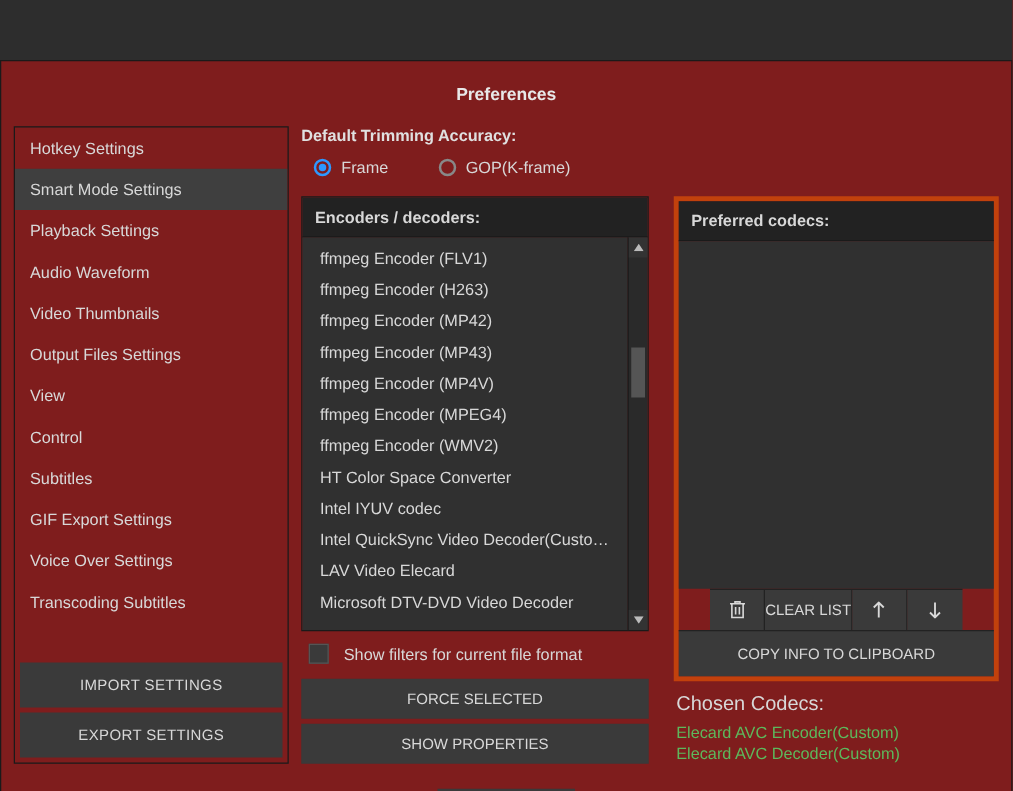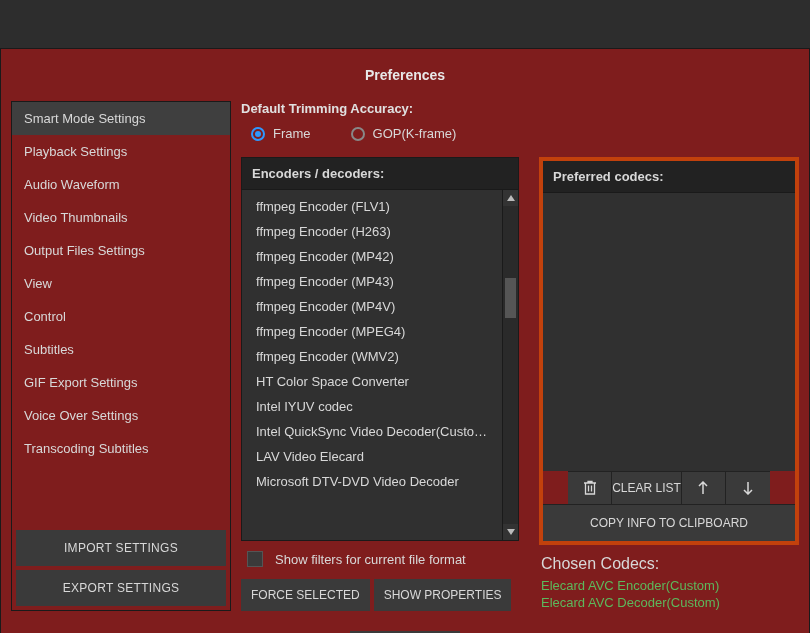--- a/index.html
+++ b/index.html
@@ -194,20 +194,21 @@
   .chk-box {
     width: 16px; height: 16px;
     background: #3a3a3a;
     border: 1px solid #555;
     flex-shrink: 0;
     cursor: pointer;
   }
   .btn-row {
     display: flex;
     gap: 4px;
+    flex-direction: column;
   }
   .sq-btn {
     background: #3a3a3a;
     border: none;
     color: #d8d8d8;
     padding: 9px 10px;
     font-size: 12px;
     cursor: pointer;
   }
   .pref-box {
@@ -295,20 +296,21 @@
 <body>
 
 <div class="window">
 
   <div class="title">Preferences</div>
 
   <div class="body">
 
     <div class="sidebar">
       <div class="sidebar-list" id="sidebar-list">
+          <div class="sidebar-item">Hotkey Settings</div>
           <div class="sidebar-item active">Smart Mode Settings</div>
           <div class="sidebar-item">Playback Settings</div>
           <div class="sidebar-item">Audio Waveform</div>
           <div class="sidebar-item">Video Thumbnails</div>
           <div class="sidebar-item">Output Files Settings</div>
           <div class="sidebar-item">View</div>
           <div class="sidebar-item">Control</div>
           <div class="sidebar-item">Subtitles</div>
           <div class="sidebar-item">GIF Export Settings</div>
           <div class="sidebar-item">Voice Over Settings</div>

